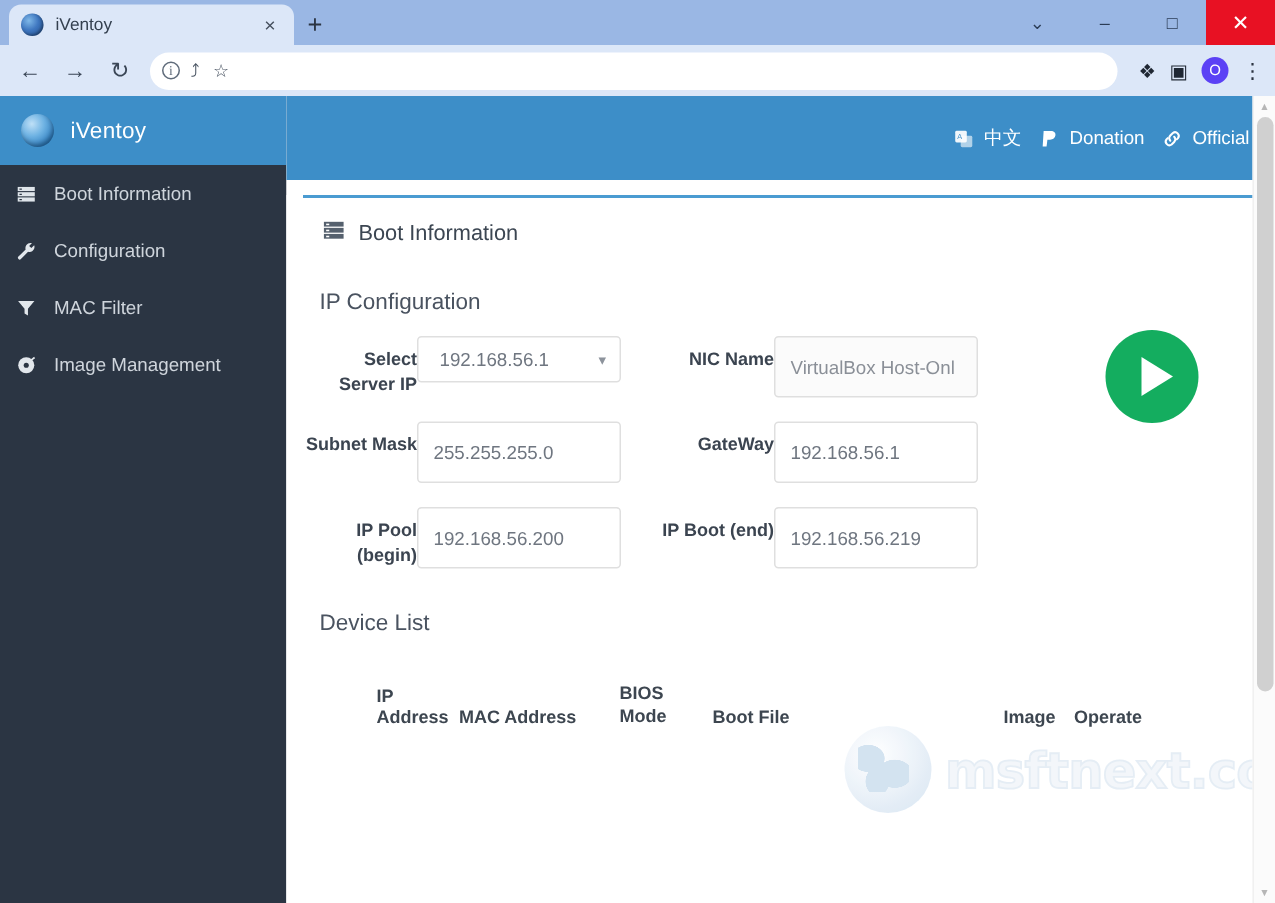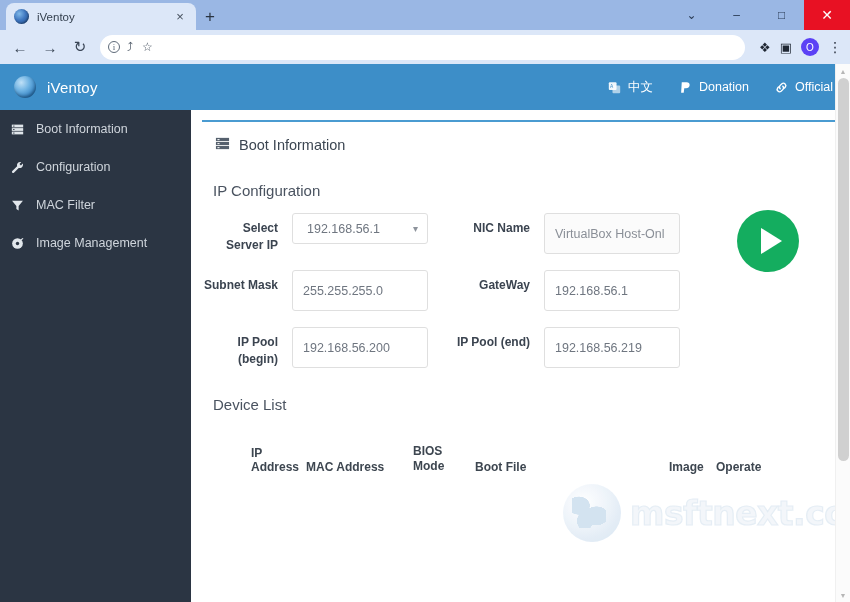--- a/index.html
+++ b/index.html
@@ -147,23 +147,23 @@
   }
   .nav-icon svg { display: block; }
 
   
   .content {
     position: absolute; left: 191px; top: 0;
     width: 659px; height: 538px;
     background: #ffffff;
   }
   .topbar {
-    height: 46px; background: #3d8ec8;
+    height: 56px; background: #3d8ec8;
     display: flex; align-items: center; justify-content: flex-end;
-    padding-right: 17px; gap: 26px;
+    padding-right: 17px; gap: 12px;
   }
   .topbar-item {
     display: flex; align-items: center; gap: 7px;
     color: #ffffff; font-size: 12.5px;
   }
   .topbar-ico { font-size: 12px; display: flex; align-items: center; }
 
   .panel {
     position: relative;
     height: 492px;
@@ -185,21 +185,21 @@
   }
 
   .form { margin-top: 14px; }
   .frow { display: flex; align-items: flex-start; margin-bottom: 16px; }
   .flabel {
     width: 76px; text-align: right;
     font-size: 12px; font-weight: bold; color: #3b4450;
     line-height: 17px; padding-top: 7px;
     flex: 0 0 auto;
   }
-  .fctrl { width: 136px; margin-left: 14px; flex: 0 0 auto; border-radius: 11px; }
+  .fctrl { width: 136px; flex: 0 0 auto; border-radius: 11px; }
   .flabel.second { width: 78px; margin-left: 24px; }
   .finput {
     width: 100%; height: 41px;
     border: 1px solid #dfdfdf;
     border-radius: 3px;
     background: #ffffff;
     font-size: 12.5px; color: #6f7680;
     padding: 0 10px;
     font-family: "Liberation Sans", sans-serif;
     outline: none;
@@ -463,21 +463,21 @@
             <div class="fctrl">
               <input class="finput" value="192.168.56.1" style="">
             </div>
           </div>
 
           <div class="frow">
             <div class="flabel">IP Pool (begin)</div>
             <div class="fctrl">
               <input class="finput" value="192.168.56.200" style="">
             </div>
-            <div class="flabel second">IP Pool (end)</div>
+            <div class="flabel second">IP Boot (end)</div>
             <div class="fctrl">
               <input class="finput" value="192.168.56.219" style="">
             </div>
           </div>
 
         </div>
 
         <div class="playbtn">
           <div class="tri"></div>
         </div>

